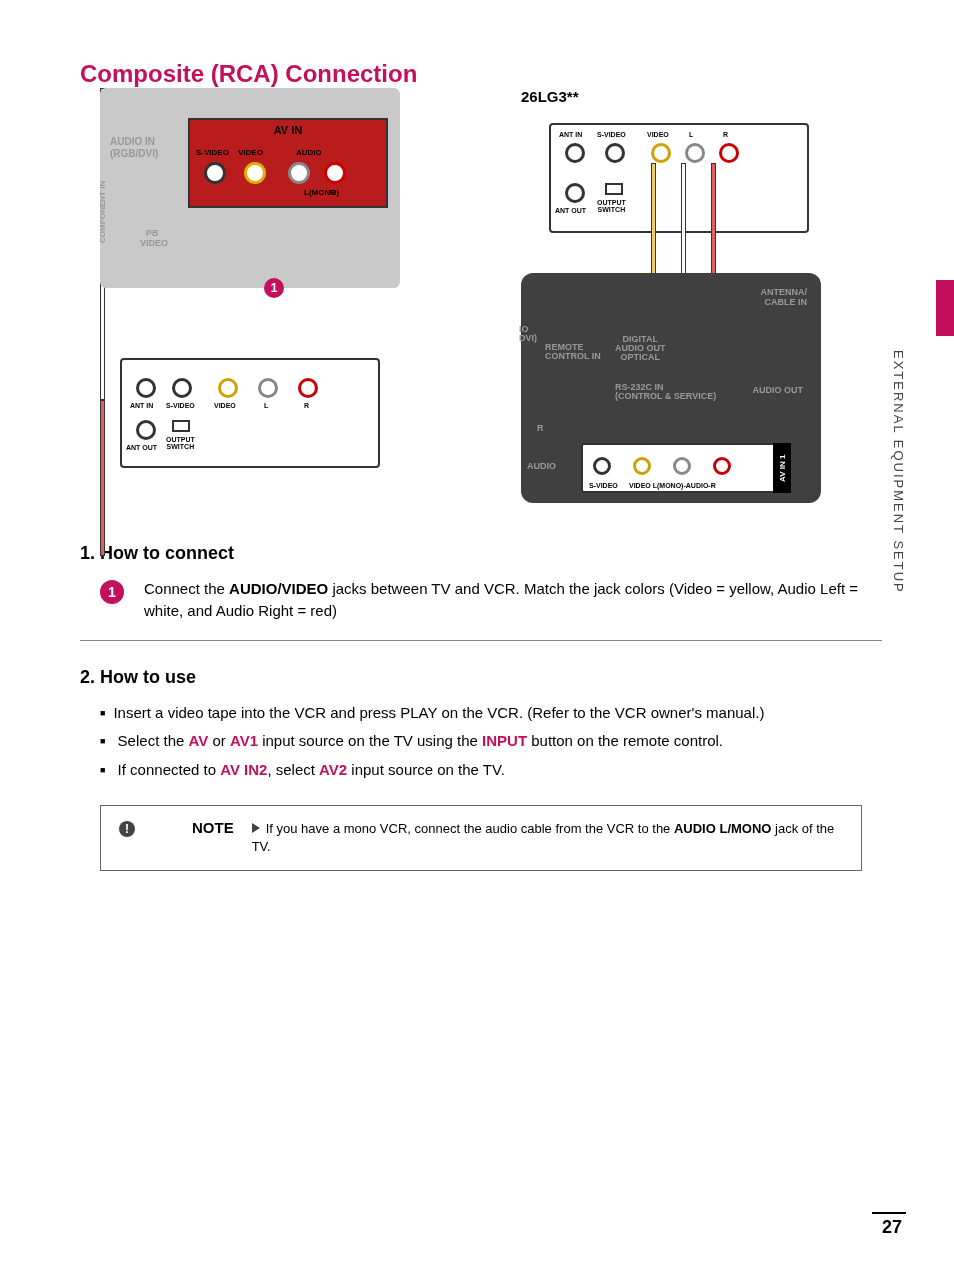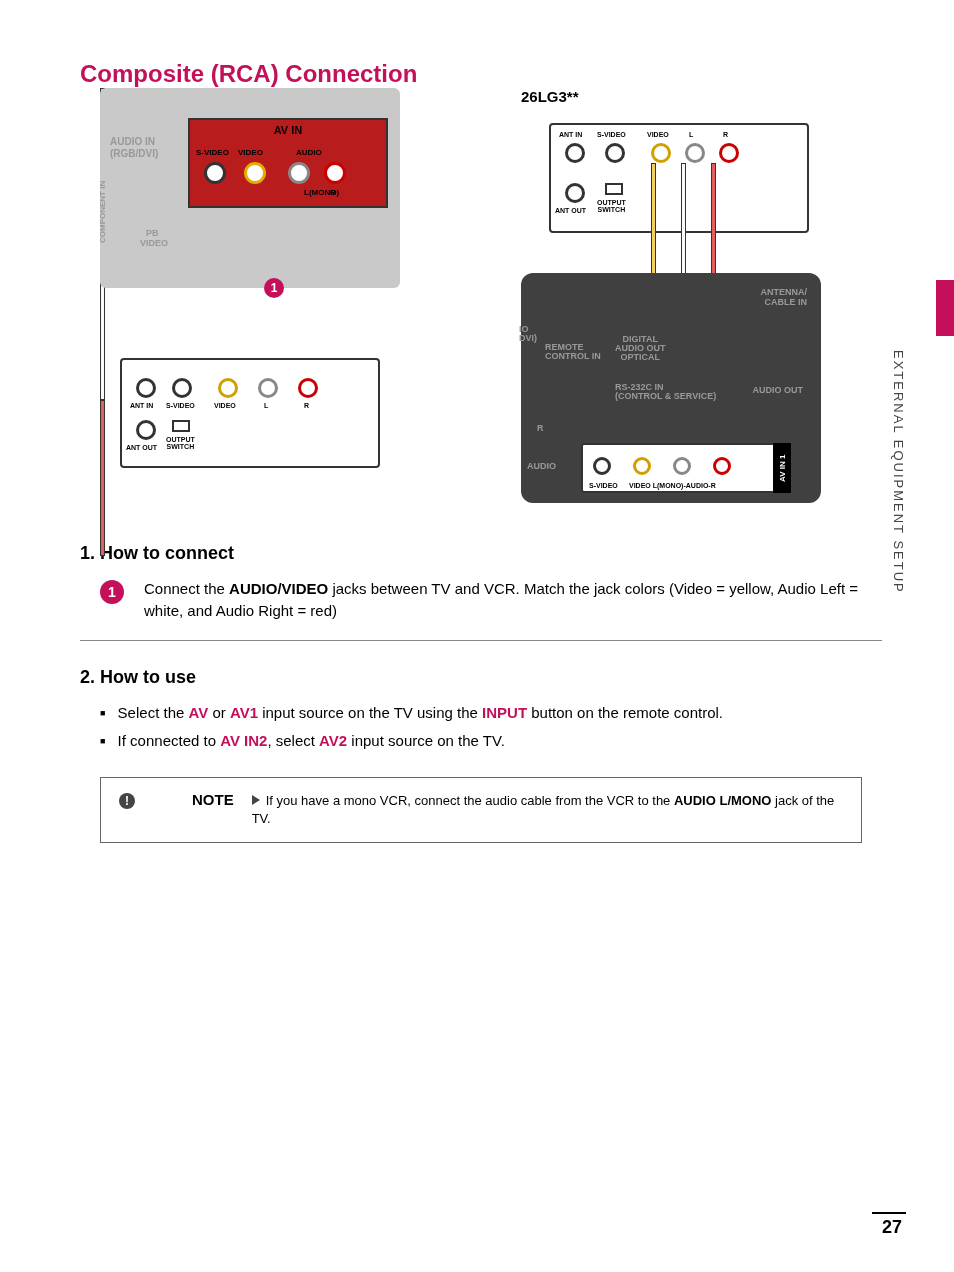--- a/index.html
+++ b/index.html
@@ -308,20 +308,21 @@
       <div class="step-text">
         <span>Connect the </span><span class="bold-run">AUDIO/VIDEO</span><span> jacks between TV and VCR. Match the jack colors (Video = yellow, Audio Left = white, and Audio Right = red)</span>
       </div>
     </div>
     <hr class="hr">
   </div>
 
   <div class="section">
     <div class="section-h">2. How to use</div>
     <ul class="bullets">
+      <li>Insert a video tape into the VCR and press PLAY on the VCR. (Refer to the VCR owner's manual.)</li>
       <li>
         <span>Select the </span><span class="kw">AV</span><span> or </span><span class="kw">AV1</span><span> input source on the TV using the </span><span class="kw">INPUT</span><span> button on the remote control.</span>
       </li>
       <li>
         <span>If connected to </span><span class="kw">AV IN2</span><span>, select </span><span class="kw">AV2</span><span> input source on the TV.</span>
       </li>
     </ul>
 
     <div class="note-box">
       <div class="note-icon">!</div>

